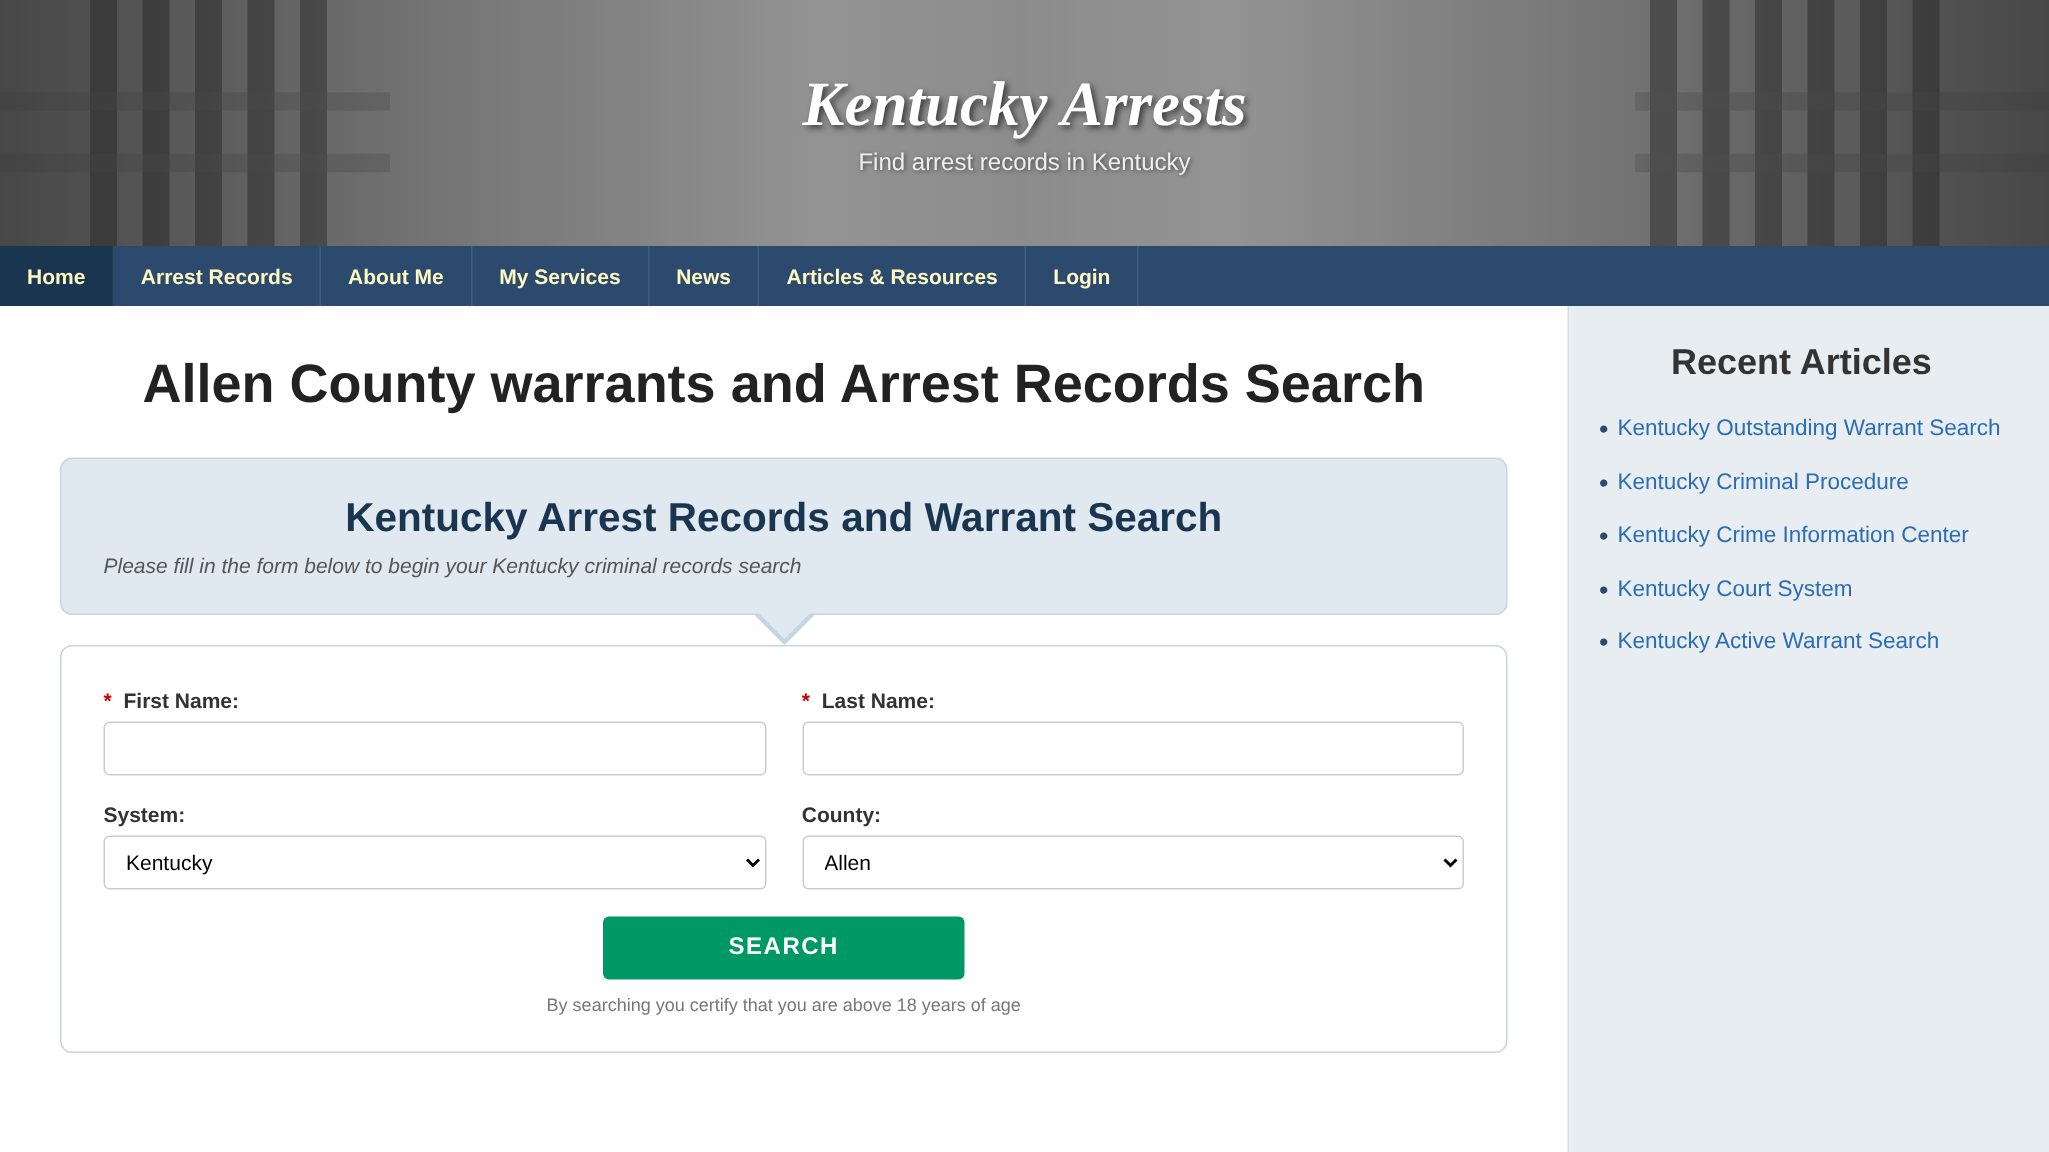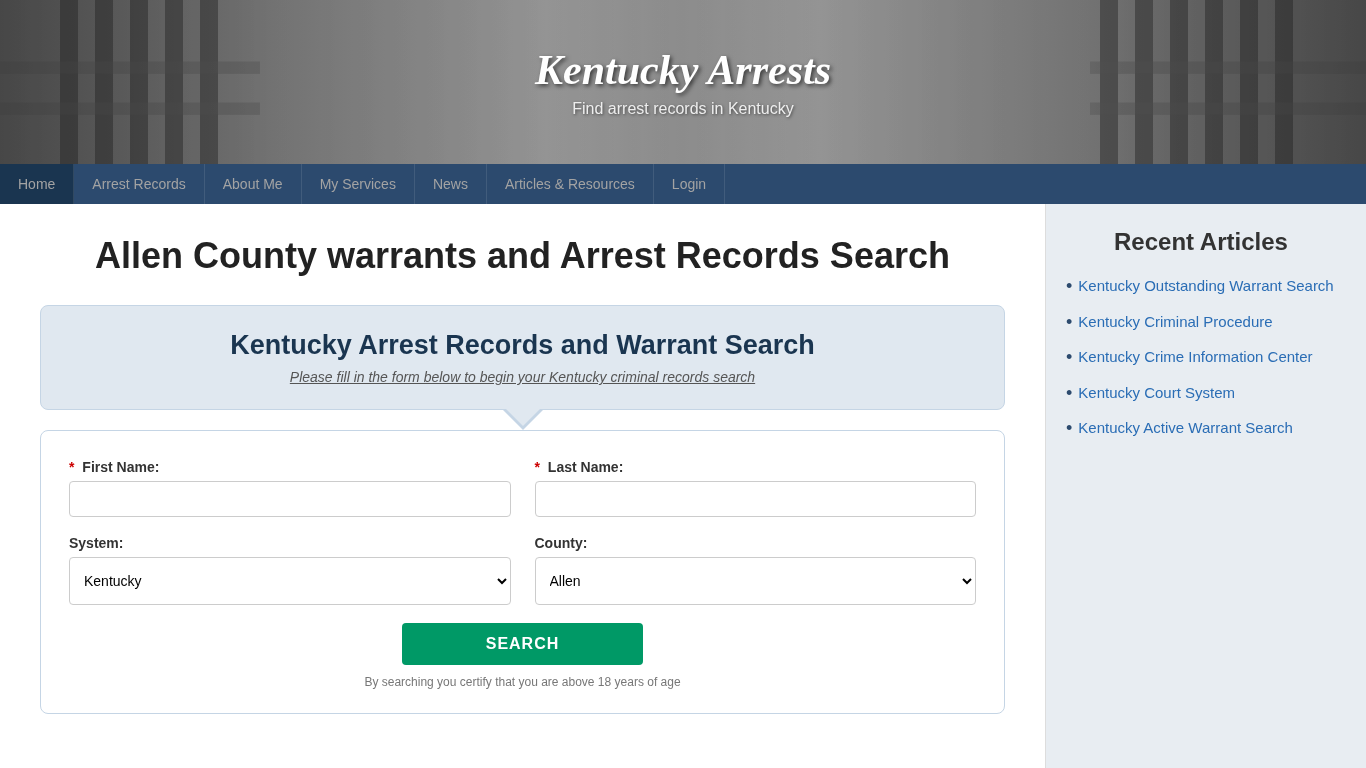--- a/index.html
+++ b/index.html
@@ -42,24 +42,24 @@
       text-shadow: 1px 1px 3px rgba(0,0,0,0.5);
     }
 
     
     .main-nav {
       background: #2c4a6e;
       display: flex;
       align-items: stretch;
     }
     .nav-item {
-      color: #a3a3a3;
+      color: #fef9c3;
       padding: 12px 18px;
       font-size: 14px;
-      font-weight: normal;
+      font-weight: bold;
       cursor: pointer;
       text-decoration: none;
       display: flex;
       align-items: center;
       border-right: 1px solid rgba(255,255,255,0.1);
     }
     .nav-item:first-child {
       background: #1a3550;
     }
 
@@ -105,22 +105,20 @@
       font-size: 27px;
       font-weight: bold;
       color: #1a3550;
       text-align: center;
       margin-bottom: 8px;
     }
     .search-box-subtitle {
       font-style: italic;
       font-size: 14px;
       color: #555;
-      text-align: center;
-      text-decoration: underline;
     }
     
     .triangle-down {
       width: 0;
       height: 0;
       border-left: 20px solid transparent;
       border-right: 20px solid transparent;
       border-top: 20px solid #c5d5e5;
       margin: 0 auto;
       position: relative;
@@ -171,21 +169,21 @@
       padding: 8px 10px;
       font-size: 14px;
       height: 36px;
       width: 100%;
     }
     .form-select {
       border: 1px solid #ccc;
       border-radius: 4px;
       padding: 8px 10px;
       font-size: 14px;
-      height: 48px;
+      height: 36px;
       width: 100%;
       background: #fff;
       cursor: pointer;
     }
     .search-btn-row {
       text-align: center;
       margin-top: 10px;
     }
     .search-btn {
       background: #009966;

